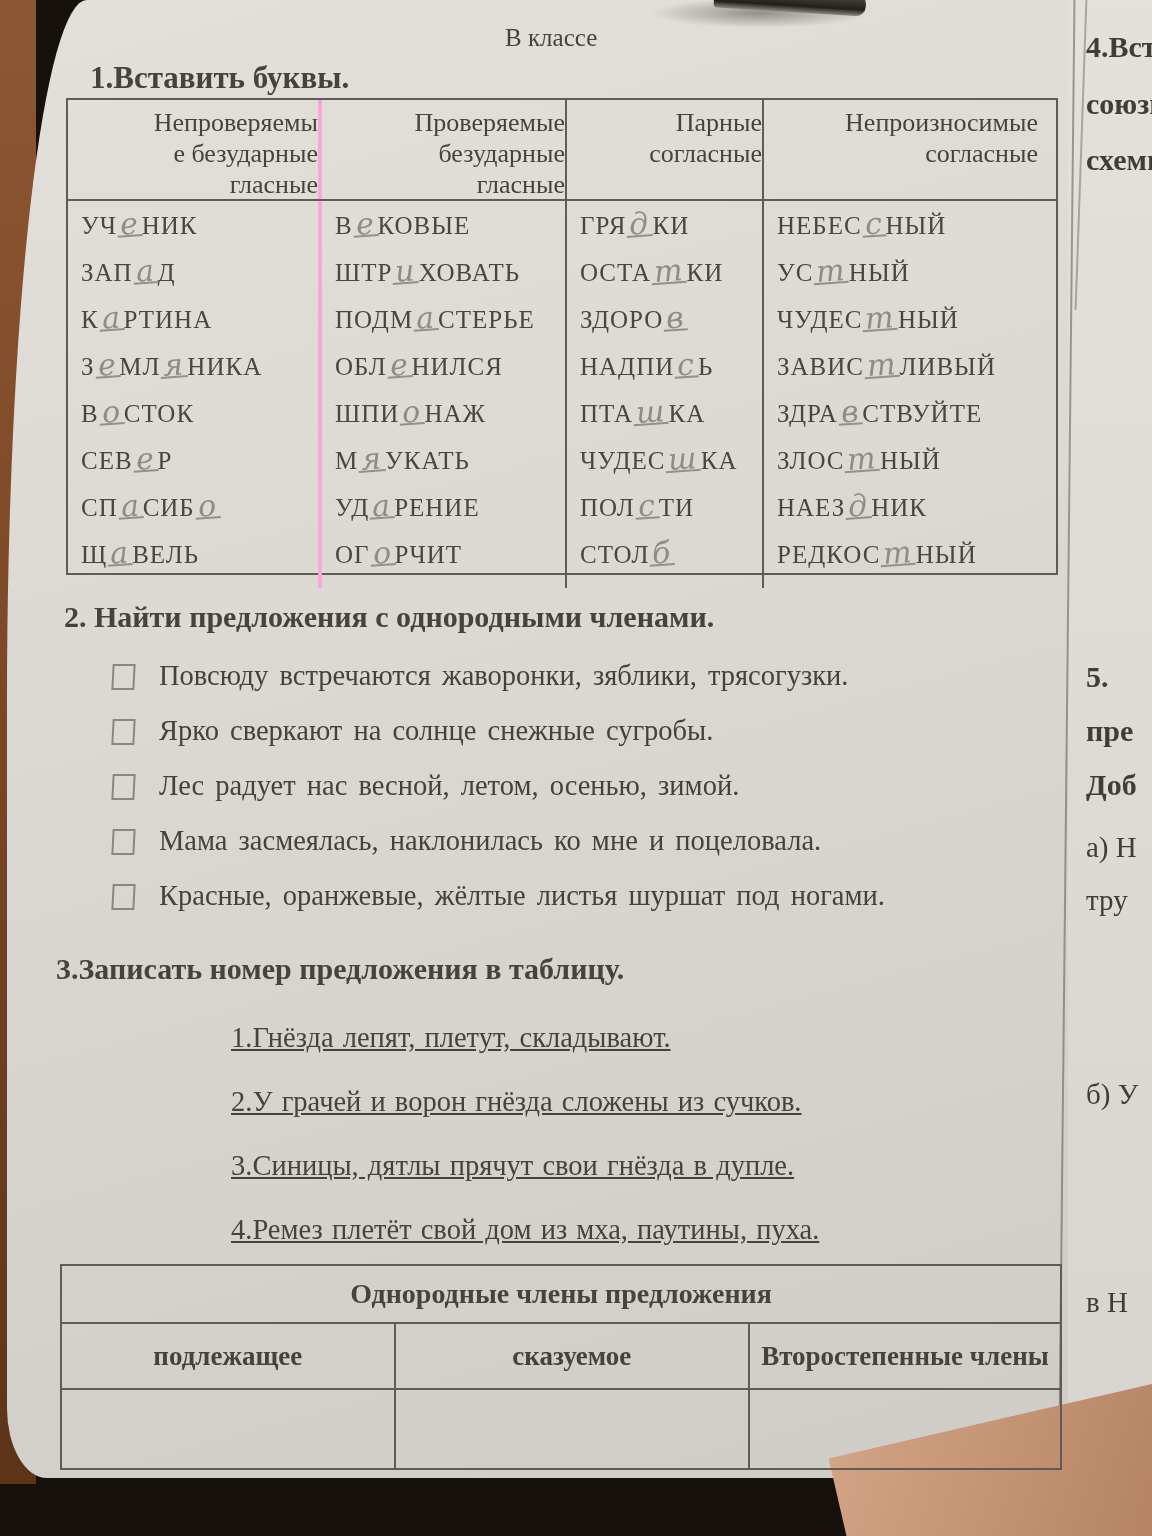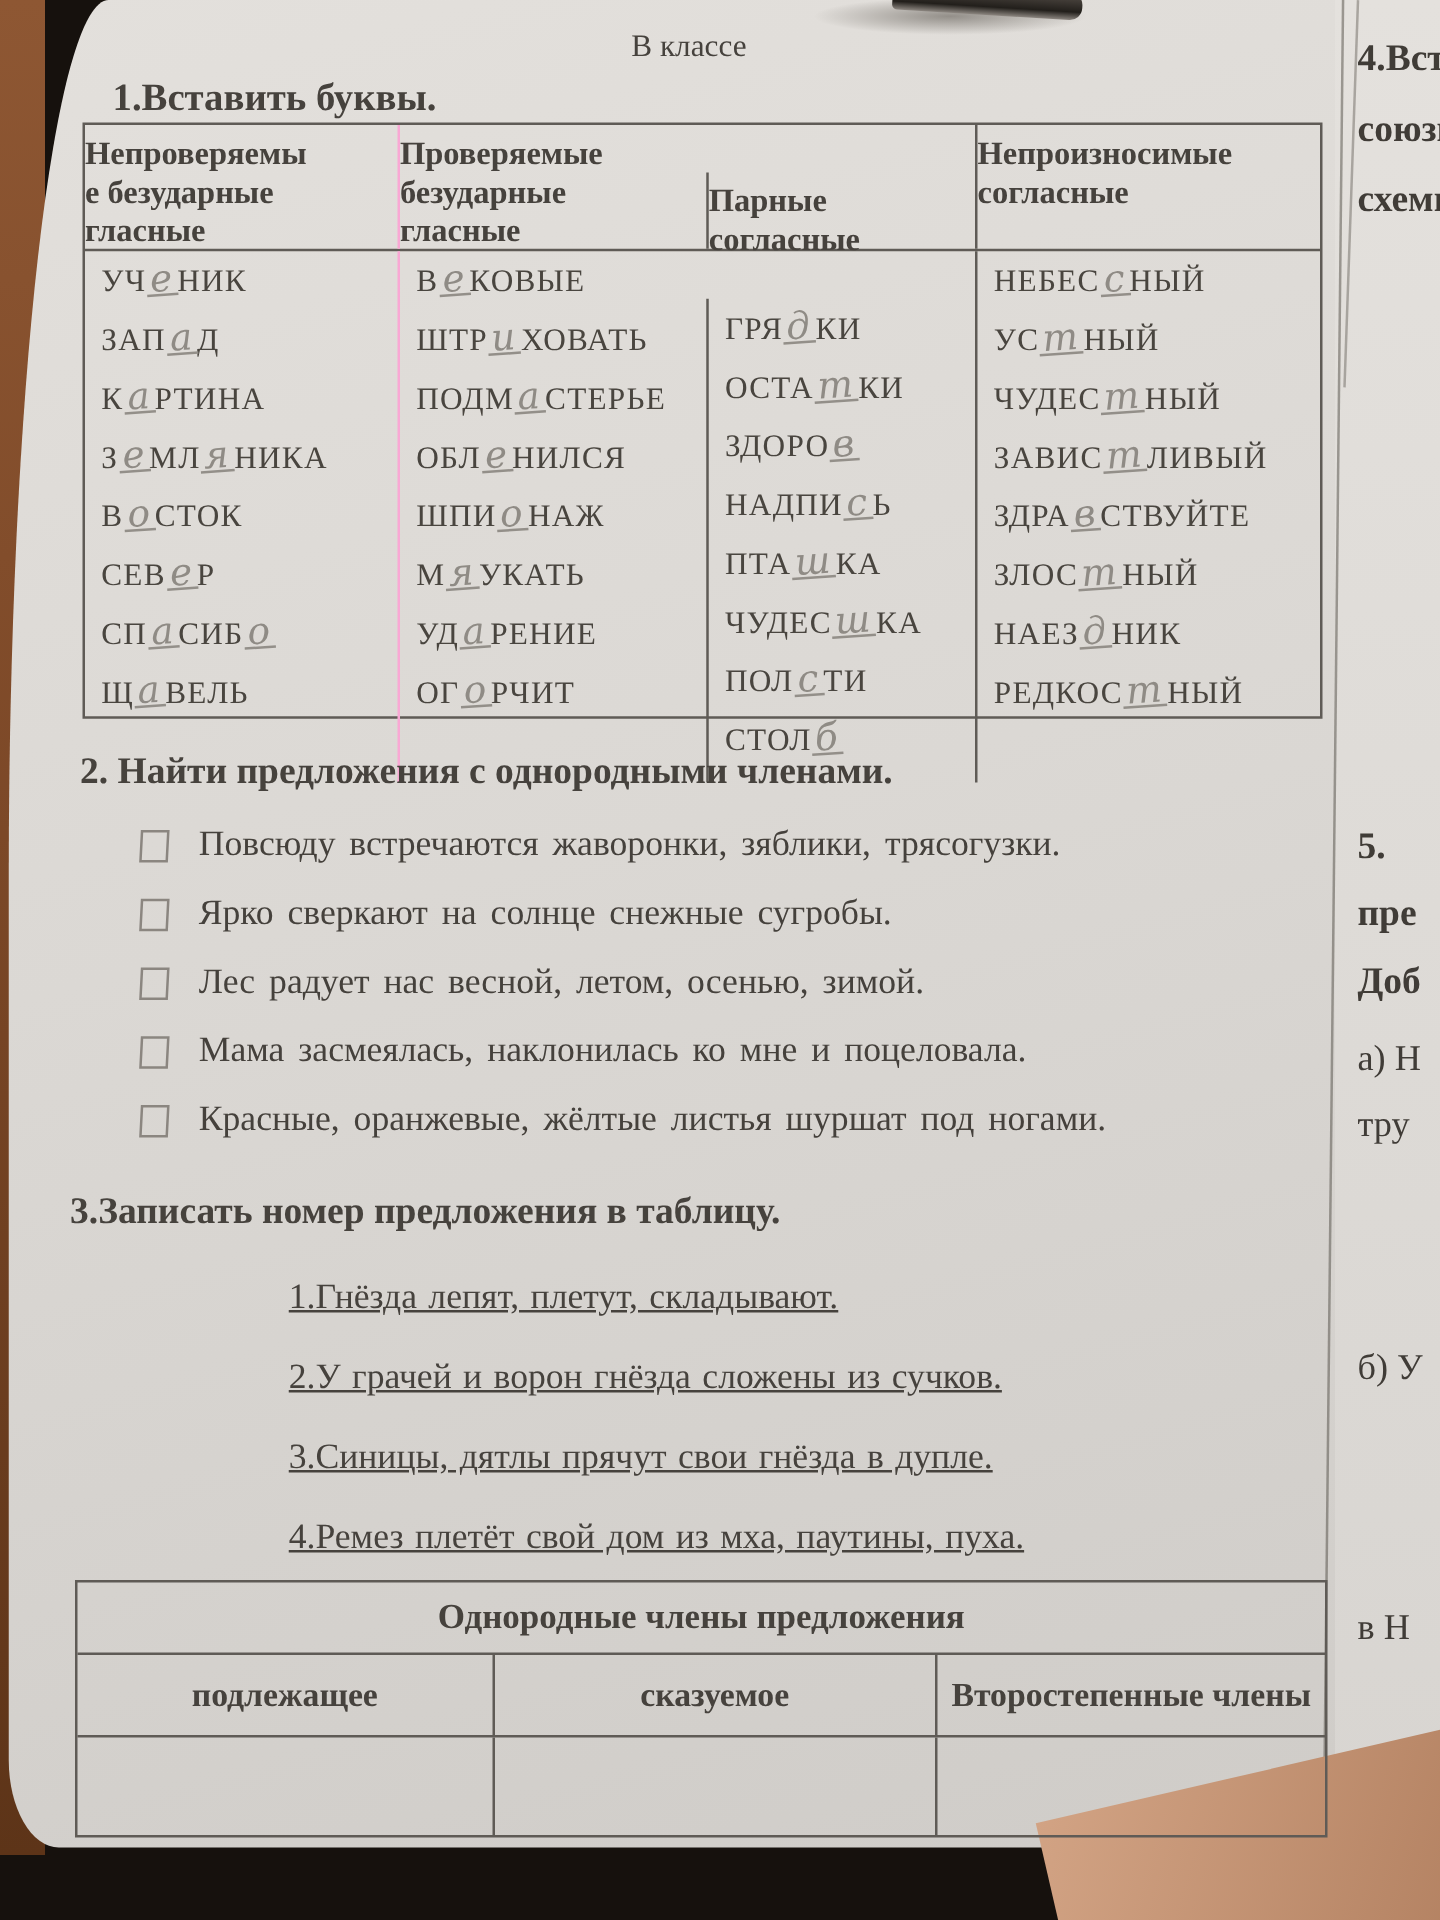--- a/index.html
+++ b/index.html
@@ -32,25 +32,25 @@
     background:linear-gradient(180deg,#57504a 0%,#221f1b 70%,#8c8680 100%);
     border-radius:4px 10px 10px 4px;transform:rotate(3.5deg);}
 
   .klass-note{position:absolute;left:505px;top:24px;font-size:25px;}
   .t1-title{position:absolute;left:74px;top:60px;font-size:31px;font-weight:bold;margin-left:16px;}
 
   
   .t1{position:absolute;left:66px;top:98px;width:992px;height:477px;
     border:2px solid #5f5b56;display:flex;flex-direction:column;box-sizing:border-box;}
   .t1-head{display:flex;height:101px;border-bottom:2px solid #5f5b56;box-sizing:border-box;}
-  .t1-hcell{font-weight:bold;font-size:26px;line-height:31px;text-align:left;padding-top:7px;box-sizing:border-box;}
+  .t1-hcell{font-weight:normal;font-size:26px;line-height:31px;text-align:right;padding-top:7px;box-sizing:border-box;}
   .t1-body{display:flex;flex:1;}
   .t1-col{padding:11px 0 0 13px;box-sizing:border-box;}
-  .c1{width:250px;} .c2{width:247px;border-left:2px solid #f9a8d4;}
-  .c3{width:215px;border-left:2px solid #5f5b56;margin-top:38px;} .c4{width:276px;border-left:2px solid #5f5b56;}
+  .c1{width:250px;} .c2{width:247px;border-left:4px solid #f9a8d4;}
+  .c3{width:197px;border-left:2px solid #5f5b56;} .c4{width:276px;border-left:2px solid #5f5b56;}
   .word{height:47px;font-size:25px;letter-spacing:1px;white-space:nowrap;}
   .printed{color:#49453f;}
   .written{display:inline-block;font-family:"DejaVu Serif",serif;font-style:italic;
     font-size:30px;line-height:22px;color:#8f8b85;border-bottom:2px solid #938f89;
     padding:0 3px;transform:rotate(-4deg);}
 
   .t2-title-h{position:absolute;left:64px;top:600px;font-size:30px;font-weight:bold;}
   .checklist{position:absolute;left:112px;top:660px;width:960px;}
   .check-item{display:flex;gap:24px;margin-bottom:23px;font-size:28.5px;word-spacing:4px;align-items:flex-start;}
   .checkbox{flex:0 0 auto;width:19px;height:22px;border:2px solid #8b8680;margin-top:4px;transform:skewX(-3deg);}

